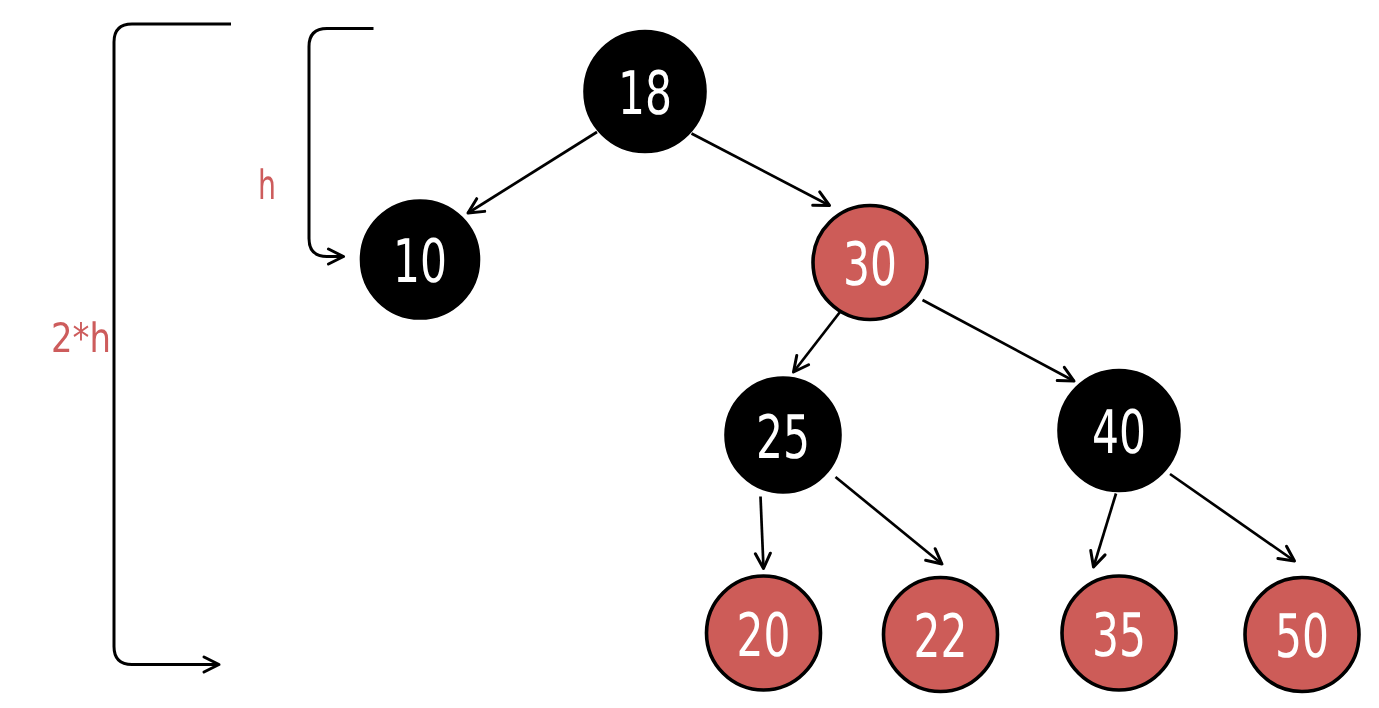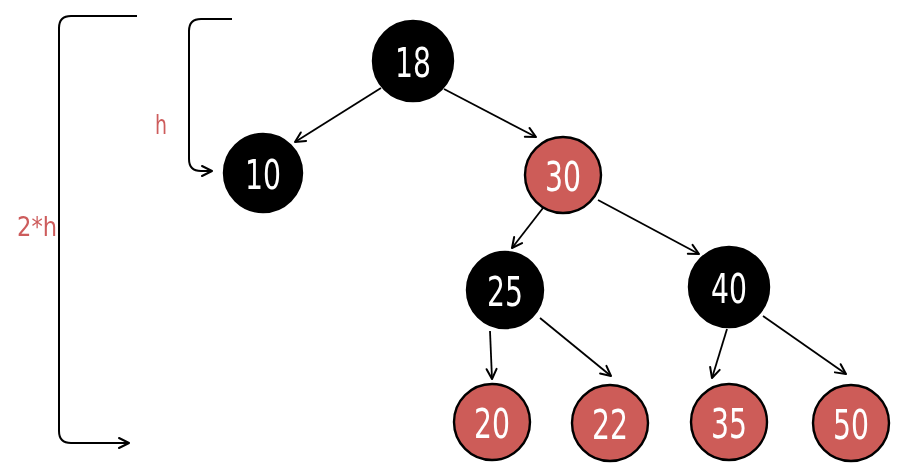--- a/index.html
+++ b/index.html
@@ -8,20 +8,21 @@
     width: 919px;
     height: 472px;
     background: #ffffff;
     overflow: hidden;
     font-family: "DejaVu Sans", "Liberation Sans", sans-serif;
   }
   #stage {
     position: relative;
     width: 825px;
     height: 472px;
+    margin-left: 17px;
   }
   svg { display: block; }
   .node-label {
     font-family: "DejaVu Sans", "Liberation Sans", sans-serif;
     font-size: 40px;
     fill: #ffffff;
   }
   .annotation-label {
     font-family: "DejaVu Sans", "Liberation Sans", sans-serif;
     font-size: 27px;

